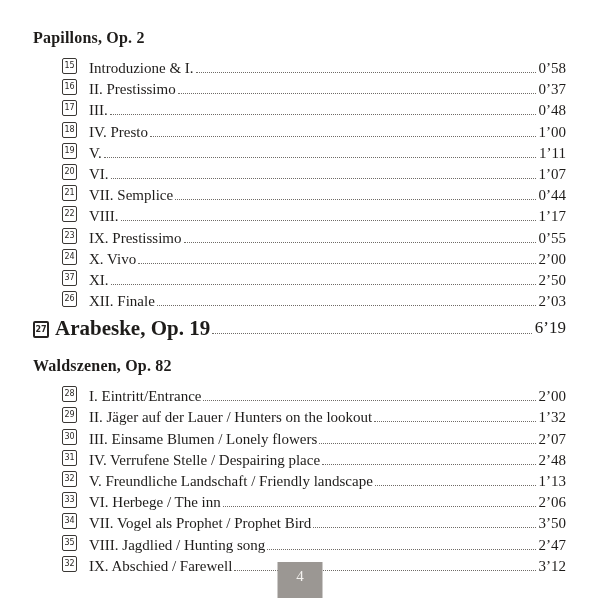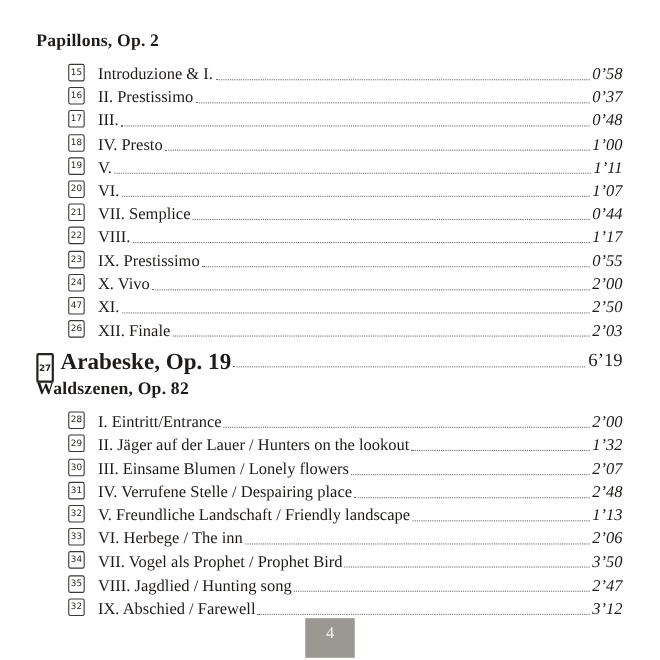--- a/index.html
+++ b/index.html
@@ -14,21 +14,21 @@
   }
   .page { padding: 25px 34px 0 33px; }
 
   h1.sec {
     font-size: 16px;
     line-height: 26px;
     font-weight: bold;
     margin: 0 0 7px 0;
     letter-spacing: 0.2px;
   }
-  h1.sec2 { margin: 0 0 7px 0; }
+  h1.sec2 { margin: 12px 0 7px 0; }
 
   .row {
     display: flex;
     height: 21.2px;
     line-height: 21.2px;
     white-space: nowrap;
   }
   .row.indent { padding-left: 29px; }
 
   .box {
@@ -52,33 +52,32 @@
     flex: 0 0 auto;
   }
   .lead {
     flex: 1 1 auto;
     height: 15px;
     border-bottom: 1px dotted #6f6b66;
     margin: 0 3px 0 2px;
     min-width: 10px;
   }
   .d {
-    font-style: italic;
     font-size: 15px;
     flex: 0 0 auto;
   }
 
   
   .row.arabeske {
     height: 26px;
     line-height: 26px;
     margin-top: 3px;
   }
   .arabeske .box {
-    width: 16px; height: 27px;
+    width: 16px; height: 17px;
     margin-top: 6px;
     margin-right: 6px;
     border: 2px solid #252220;
     font-weight: bold;
   }
   .arabeske .t {
     font-style: normal;
     font-weight: bold;
     font-size: 21px;
   }
@@ -166,21 +165,21 @@
     <span class="lead"></span>
     <span class="d">0’55</span>
   </div>
   <div class="row indent">
     <span class="box">24</span>
     <span class="t">X. Vivo</span>
     <span class="lead"></span>
     <span class="d">2’00</span>
   </div>
   <div class="row indent">
-    <span class="box">47</span>
+    <span class="box">37</span>
     <span class="t">XI.</span>
     <span class="lead"></span>
     <span class="d">2’50</span>
   </div>
   <div class="row indent">
     <span class="box">26</span>
     <span class="t">XII. Finale</span>
     <span class="lead"></span>
     <span class="d">2’03</span>
   </div>

